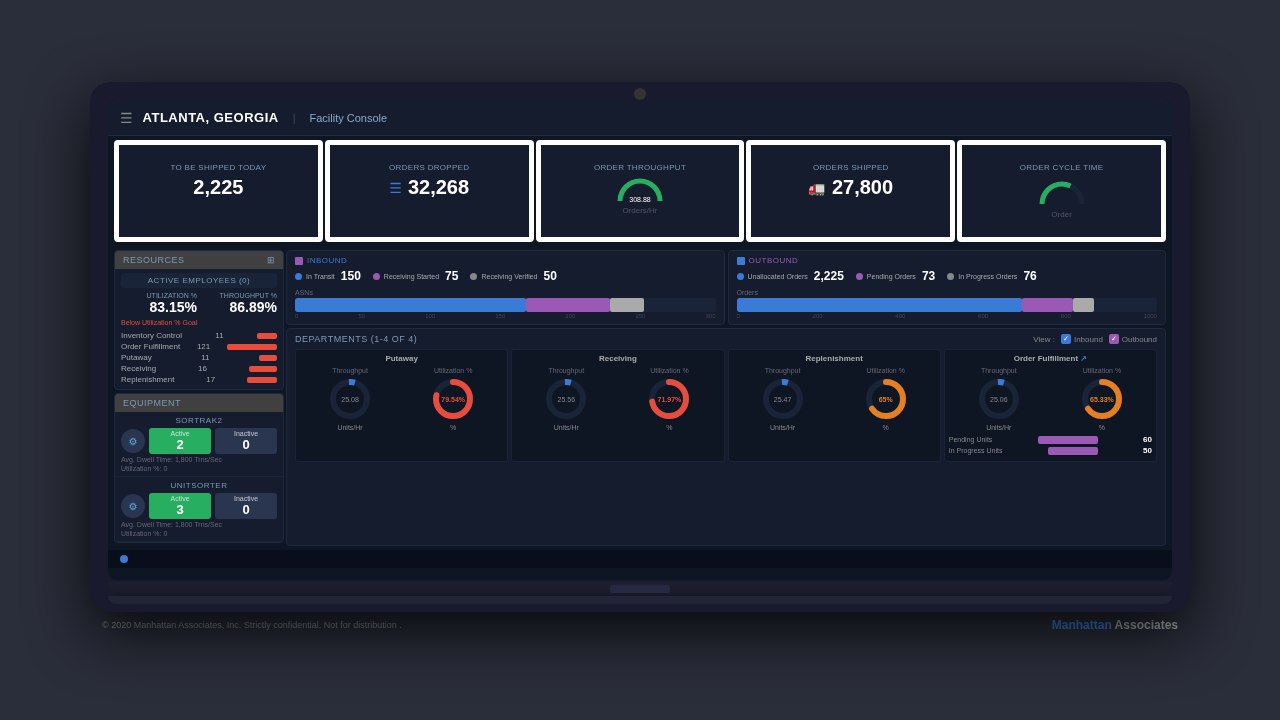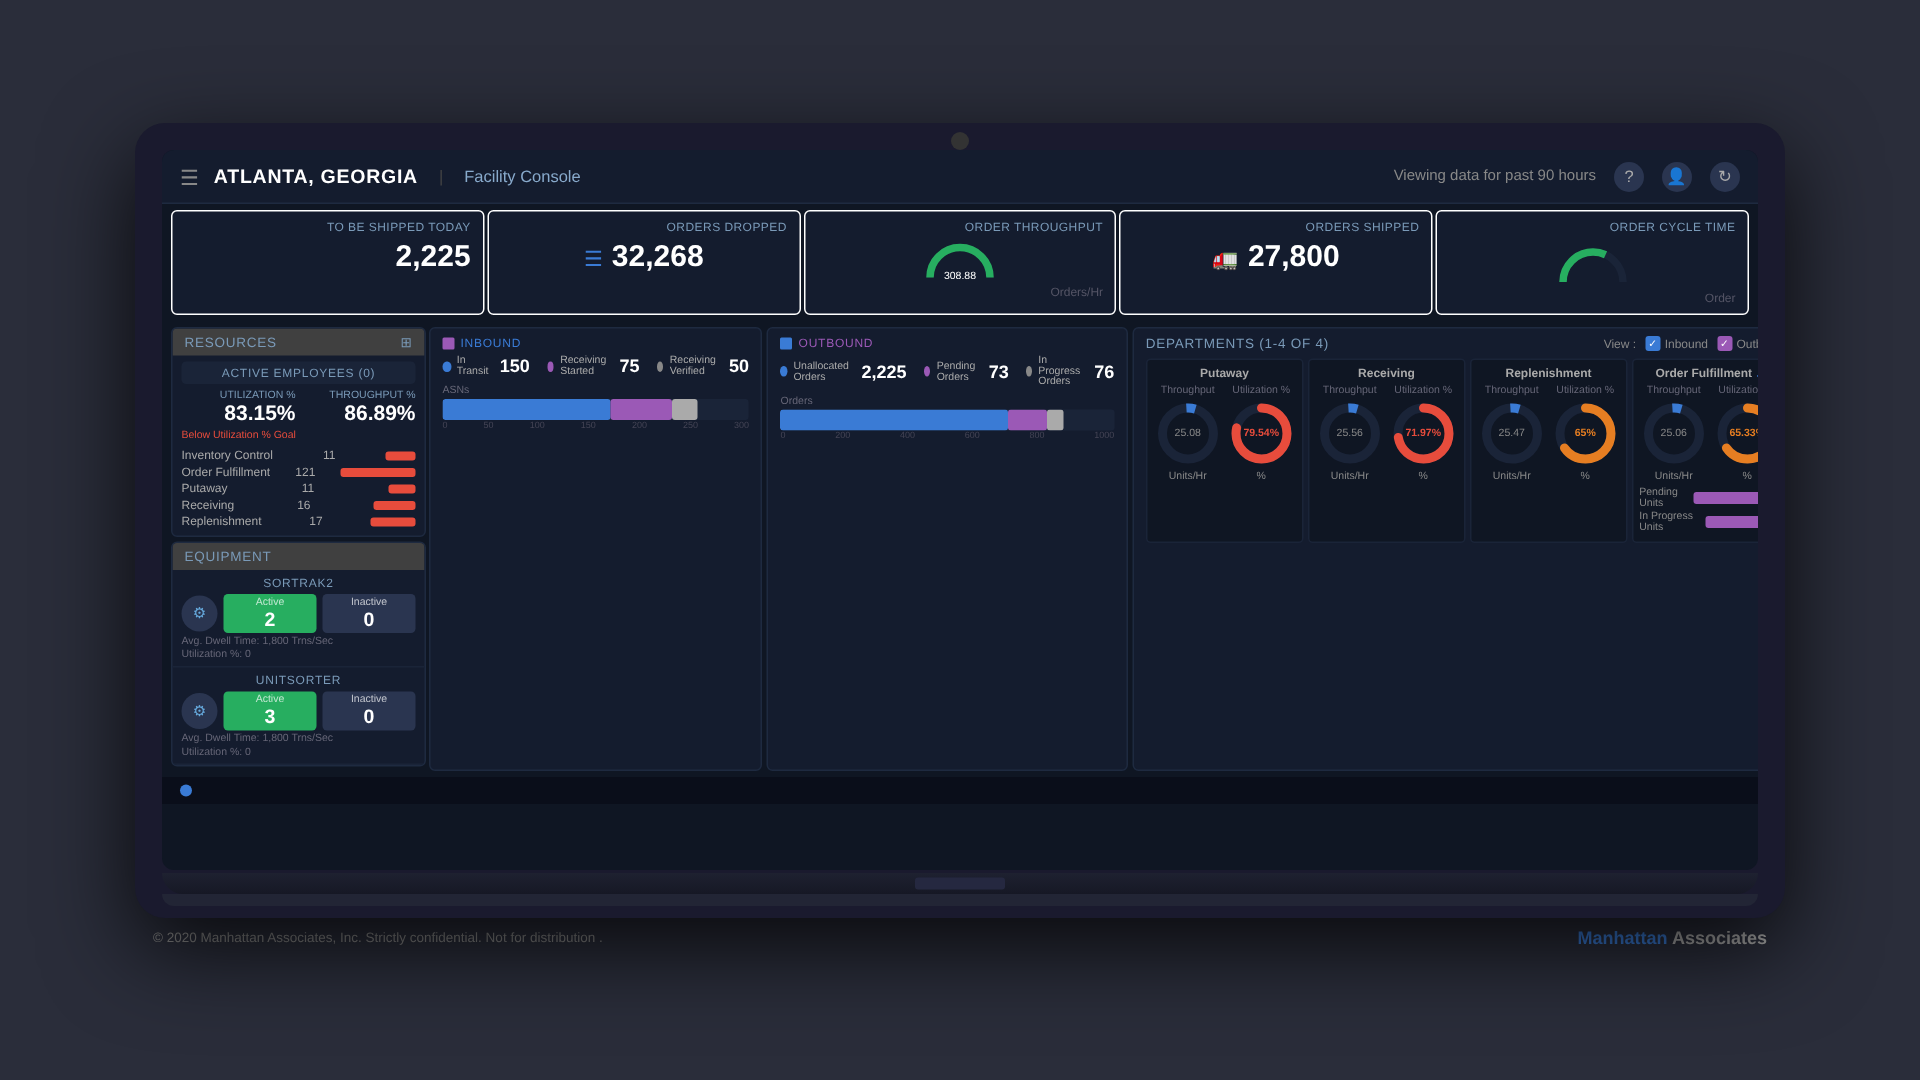--- a/index.html
+++ b/index.html
@@ -129,23 +129,23 @@
       display: flex;
       gap: 2px;
       padding: 4px 6px;
       background: #0f1623;
     }
 
     .kpi-card {
       flex: 1;
       background: #141c2e;
       border-radius: 4px;
-      padding: 6px 8px;
-      text-align: right;
-      border: 1px solid #ffffff;
+      padding: 18px 8px;
+      text-align: center;
+      border: 5px solid #ffffff;
     }
 
     .kpi-label {
       font-size: 8px;
       color: #7a9ab8;
       text-transform: uppercase;
       letter-spacing: 0.3px;
       margin-bottom: 4px;
     }
 
@@ -314,21 +314,21 @@
     .eq-detail {
       font-size: 7px;
       color: #667;
       margin-top: 2px;
     }
 
     
     .right-panel {
       flex: 1;
       display: flex;
-      flex-direction: row;
+      flex-direction: column;
       gap: 3px;
     }
 
     
     .io-row {
       display: flex;
       gap: 3px;
     }
 
     .io-panel {
@@ -605,26 +605,20 @@
   <div class="laptop-notch"></div>
   <div class="laptop-screen">
     <div class="dashboard">
 
       <div class="top-nav">
         <div class="top-nav-left">
           <span class="hamburger-icon">☰</span>
           <span class="nav-title">ATLANTA, GEORGIA</span>
           <span class="nav-divider">|</span>
           <span class="nav-subtitle">Facility Console</span>
-        </div>
-        <div class="top-nav-right">
-          <span>Viewing data for past 90 hours</span>
-          <div class="nav-icon">?</div>
-          <div class="nav-icon">👤</div>
-          <div class="nav-icon">↻</div>
         </div>
       </div>
 
 
       <div class="kpi-row">
         <div class="kpi-card">
           <div class="kpi-label">To Be Shipped Today</div>
           <div class="kpi-value">2,225</div>
         </div>
         <div class="kpi-card">

